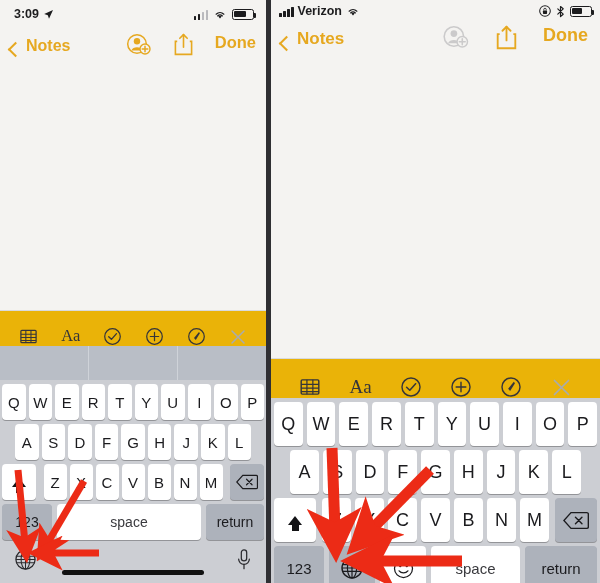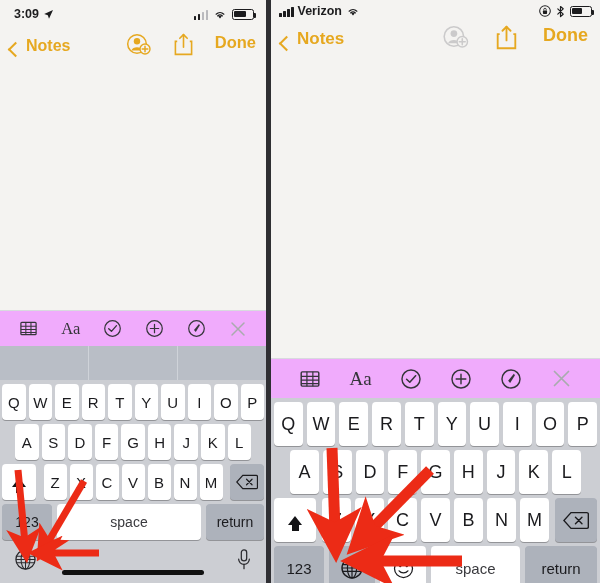--- a/index.html
+++ b/index.html
@@ -32,21 +32,21 @@
   
   .navbar{position:relative;width:100%;display:flex;align-items:center;}
   .nav-back{display:flex;align-items:flex-end;color:#e6a820;font-weight:bold;cursor:pointer;}
   .chev{display:inline-block;width:9px;height:9px;border-left:2.6px solid #e6a820;border-bottom:2.6px solid #e6a820;transform:rotate(45deg);margin-right:5px;}
   .nav-right{position:absolute;right:0;display:flex;align-items:flex-start;}
   .nav-done{color:#e6a820;font-weight:bold;cursor:pointer;}
 
   .note-body{position:absolute;color:#3d3d42;line-height:1.45;}
 
   
-  .kbtoolbar{position:absolute;left:0;width:100%;background:#f0abfc;display:flex;align-items:center;justify-content:space-around;border-top:1px solid #d8dade;}
+  .kbtoolbar{position:absolute;left:0;width:100%;background:#eab308;display:flex;align-items:flex-end;justify-content:space-around;border-top:1px solid #d8dade;}
   .kbtoolbar .ticon{display:flex;align-items:center;justify-content:center;cursor:pointer;color:#35353a;}
 
   
   .predbar{position:absolute;left:0;width:100%;background:#b9bec6;display:flex;}
   .predbar .cell{flex:1;height:100%;}
   .predbar .cell + .cell{border-left:1px solid #cfd3d9;}
 
   
   .kb{position:absolute;left:0;width:100%;background:#ccced3;}
   .krow{position:absolute;left:0;width:100%;display:flex;align-items:center;}

